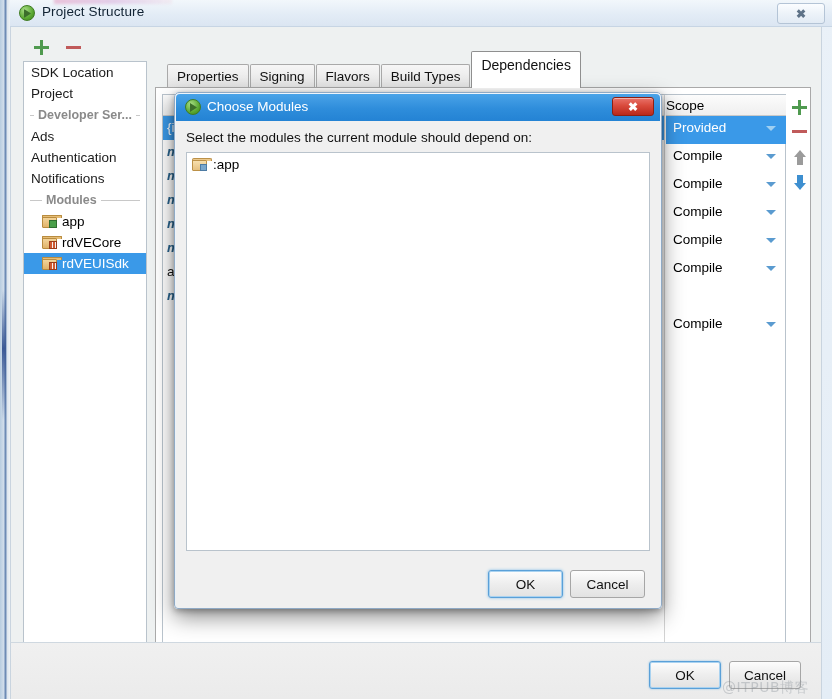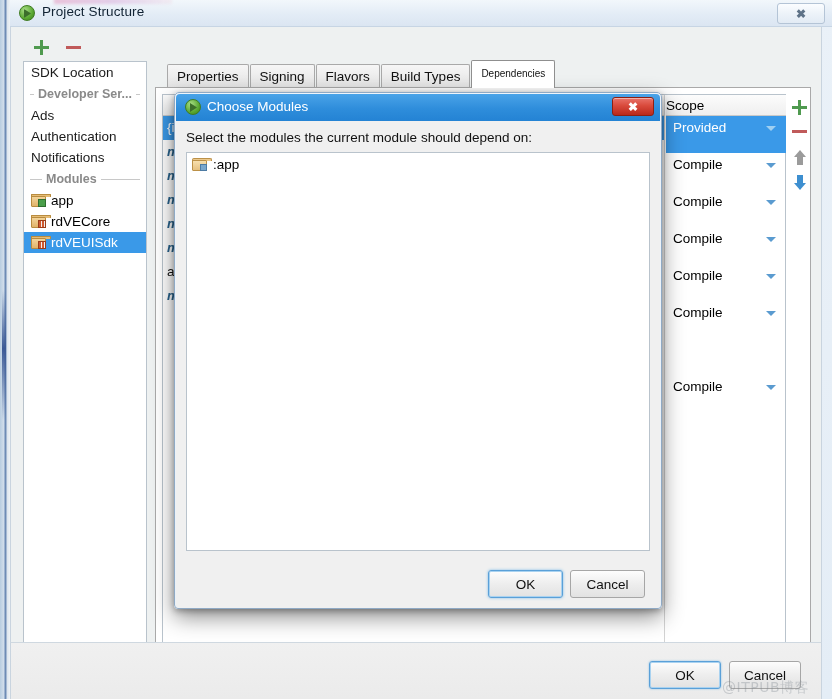--- a/index.html
+++ b/index.html
@@ -103,21 +103,21 @@
   }
   .side-sep {
     height: 22px; line-height: 22px;
     display:flex; align-items:center; gap:4px;
     padding: 0 6px; color:#8a8a8a; font-weight: bold; font-size: 12.5px;
   }
   .side-sep .ln { flex: 1; height: 1px; background: #c8c8c8; }
   .side-sep .ln.l { max-width: 12px; }
   .mod-item {
     height: 21px; display:flex; align-items:center; gap:5px;
-    padding-left: 7px; font-size: 13.5px;
+    padding-left: 18px; font-size: 13.5px;
   }
   .mod-item.selected { background:#3a99e8; color:#fff; }
   .mod-ico {
     width: 15px; height: 13px; position: relative; flex: none;
   }
   .mod-ico .body {
     position:absolute; left:0; top:2px; width:15px; height:11px;
     background: linear-gradient(180deg,#f3d49a 0%, #e0b36a 100%);
     border:1px solid #b98c3f; border-radius:1px;
   }
@@ -139,24 +139,24 @@
   #tabs { position: absolute; left: 12px; top: 0; height: 27px; display: flex; align-items: flex-end; }
   .tab {
     height: 24px; line-height: 23px; padding: 0 9px;
     background: linear-gradient(180deg,#f6f6f6 0%, #e3e3e3 100%);
     border: 1px solid #a9a9a9; border-bottom: none;
     margin-right: 1px;
     font-size: 13.5px; color: #111;
     border-radius: 2px 2px 0 0;
   }
   .tab.active {
-    height: 28px; line-height: 26px;
+    height: 37px; line-height: 26px;
     background: #ffffff;
     border-color: #8f8f8f;
-    font-size: 10px;
+    font-size: 14px;
     position: relative; z-index: 3;
   }
   #tabpane {
     position: absolute; left: 0; top: 26px; width: 656px; height: 569px;
     background: #ffffff; border: 1px solid #a9a9a9;
   }
 
   
   #table-wrap {
     position: absolute; left: 6px; top: 6px; width: 624px; height: 556px;
@@ -179,21 +179,21 @@
   .row-left.plain { font-style: normal; font-weight: normal; color:#111; }
   #col-scope {
     position:absolute; left: 503px; top:0; width: 120px; height:100%;
   }
   #col-scope .hdr {
     height: 21px; line-height:21px; 
     background: linear-gradient(180deg,#fcfcfc,#efefef);
     border-bottom:1px solid #c9c9c9; font-size:13.5px;
   }
   .row-scope {
-    height: 37px; line-height: 24px; padding-left: 7px;
+    height: 28px; line-height: 24px; padding-left: 7px;
     font-size: 13.5px; position: relative;
   }
   .row-scope.selected { background:#3a99e8; color:#fff; }
   .row-scope .caret {
     position:absolute; right:10px; top:10px;
     width:0;height:0;border-left:5px solid transparent;border-right:5px solid transparent;
     border-top:5px solid #5a9bd0;
   }
   .row-scope.selected .caret { border-top-color:#9fd0f2; }
   .row-scope.blank { }
@@ -348,20 +348,21 @@
 
   <div id="content">
 
     <div id="left-toolbar">
       <div class="tb-plus"></div>
       <div class="tb-minus"></div>
     </div>
 
     <div id="sidebar">
       <div class="side-item">SDK Location</div>
+      <div class="side-item">Project</div>
       <div class="side-sep">
         <span class="ln l"></span>
         <span>Developer Ser...</span>
         <span class="ln"></span>
       </div>
       <div class="side-item">Ads</div>
       <div class="side-item">Authentication</div>
       <div class="side-item">Notifications</div>
 
       <div class="side-sep">

